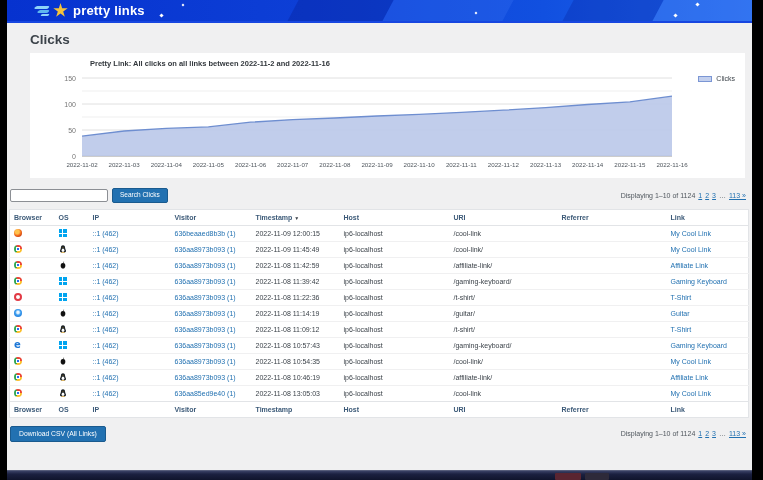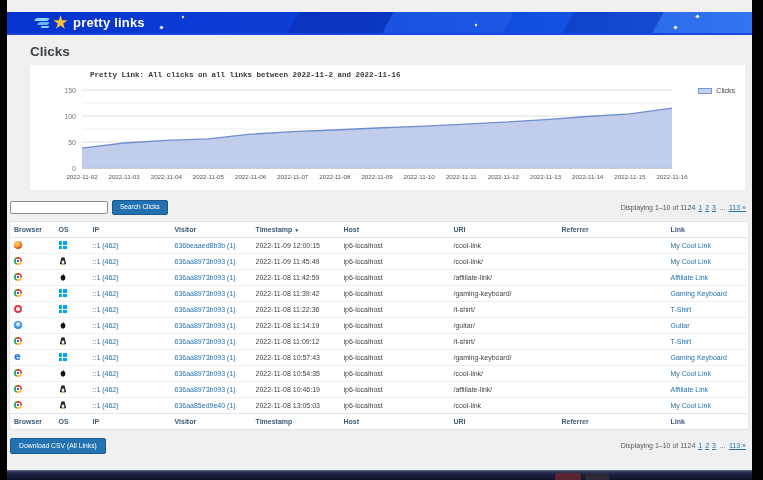--- a/index.html
+++ b/index.html
@@ -1,20 +1,20 @@
 <!DOCTYPE html>
 <html><head>
 <meta charset="utf-8">
 <style>
   * { margin:0; padding:0; box-sizing:border-box; }
   html,body { width:763px; height:480px; background:#000; font-family:"Liberation Sans",sans-serif; overflow:hidden; }
   .screen { position:absolute; left:7px; top:0; width:745px; height:480px; background:#f0f0f1; overflow:hidden; }
 
   
-  .topbar { position:relative; height:23px; background:linear-gradient(90deg,#0632cf 0%,#0d3fd6 40%,#1150e0 72%,#2266ee 100%); border-bottom:2px solid #1746e0; overflow:hidden;margin-top:12px; }
+  .topbar { position:relative; height:23px; background:linear-gradient(90deg,#0632cf 0%,#0d3fd6 40%,#1150e0 72%,#2266ee 100%); border-bottom:2px solid #1746e0; overflow:hidden; }
   .stripe { position:absolute; top:-5px; height:35px; transform:skewX(-28deg); }
   .s1 { left:285px; width:95px; background:rgba(5,30,150,.35); }
   .s2 { left:380px; width:120px; background:rgba(60,120,245,.28); }
   .s3 { left:560px; width:90px; background:rgba(5,30,150,.28); }
   .s4 { left:650px; width:120px; background:rgba(90,150,250,.30); }
   .sparkle { position:absolute; width:3px; height:3px; background:#fff; transform:rotate(45deg); }
   .logo { position:absolute; left:28px; top:3px; display:flex; align-items:center; }
   .swoosh { position:relative; width:16px; height:12px; margin-right:2px; }
   .swoosh i { position:absolute; display:block; background:#8fd4f8; border-radius:2px; transform:skewX(-35deg); }
   .swoosh i:nth-child(1){ left:0; top:1px; width:14px; height:2.5px; }
@@ -24,21 +24,21 @@
   .logo-text { color:#fff; font-size:13px; font-weight:bold; letter-spacing:.2px; }
 
   
   .page-title { margin:9px 0 0 23px; font-size:13.5px; font-weight:bold; color:#3c434a; }
   .for-row { display:flex; align-items:center; margin:7px 0 0 23px; }
   .for-label { font-size:7.5px; color:#3c434a; margin-right:5px; }
   .btn { display:inline-block; background:#2271b1; color:#fff; font-size:6.5px; padding:3px 7px; border:1px solid #1a5a8e; border-radius:2px; cursor:pointer; line-height:1; }
 
   
   .chart-card { position:relative; margin:6px 7px 0 23px; height:125px; background:#fff; }
-  .chart-title { position:absolute; left:60px; top:6px; font-size:7.5px; font-weight:bold; color:#32373c;font-family:Liberation Mono, monospace; }
+  .chart-title { position:absolute; left:60px; top:6px; font-size:7.5px; font-weight:bold; color:#32373c; }
   .chart-legend { position:absolute; right:10px; top:22px; display:flex; align-items:center; }
   .legend-swatch { width:14px; height:6px; background:#c3d0ee; border:1px solid #7b96d4; margin-right:4px; }
   .legend-label { font-size:7px; color:#3c434a; }
   .chart-svg-wrap, .chart-svg-wrap svg { position:absolute; left:0; top:0; width:715px; height:125px; }
 
   
   .controls { display:flex; align-items:center; margin:10px 6px 0 3px; }
   .search-input { width:98px; height:13px; border:1px solid #8c8f94; border-radius:2px; background:#fff; font-size:7px; padding:0 3px; }
   .controls .btn { margin-left:4px; }
   .flex-spacer { flex:1; }

